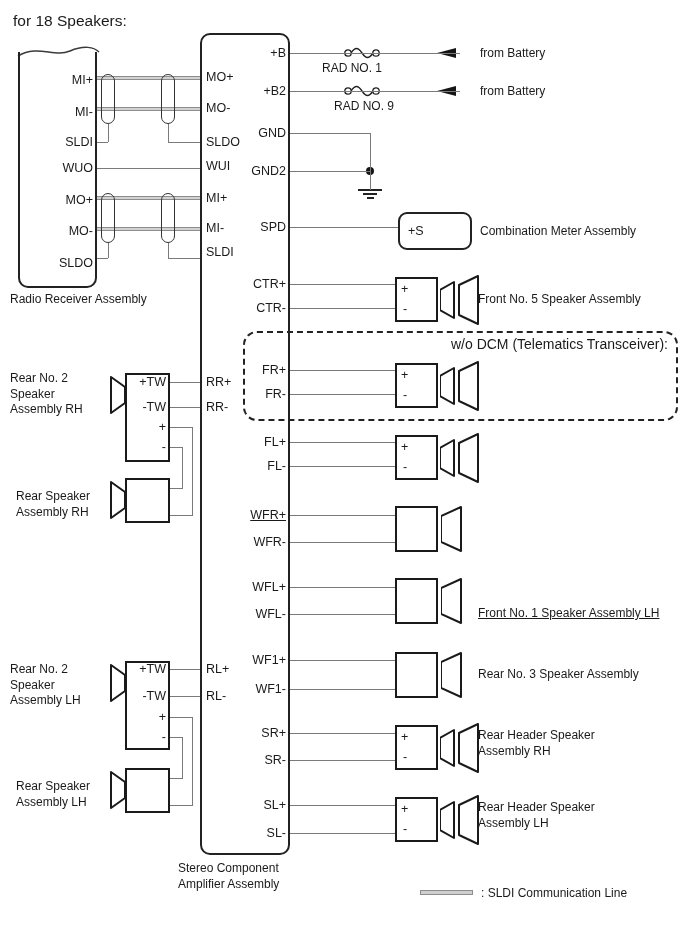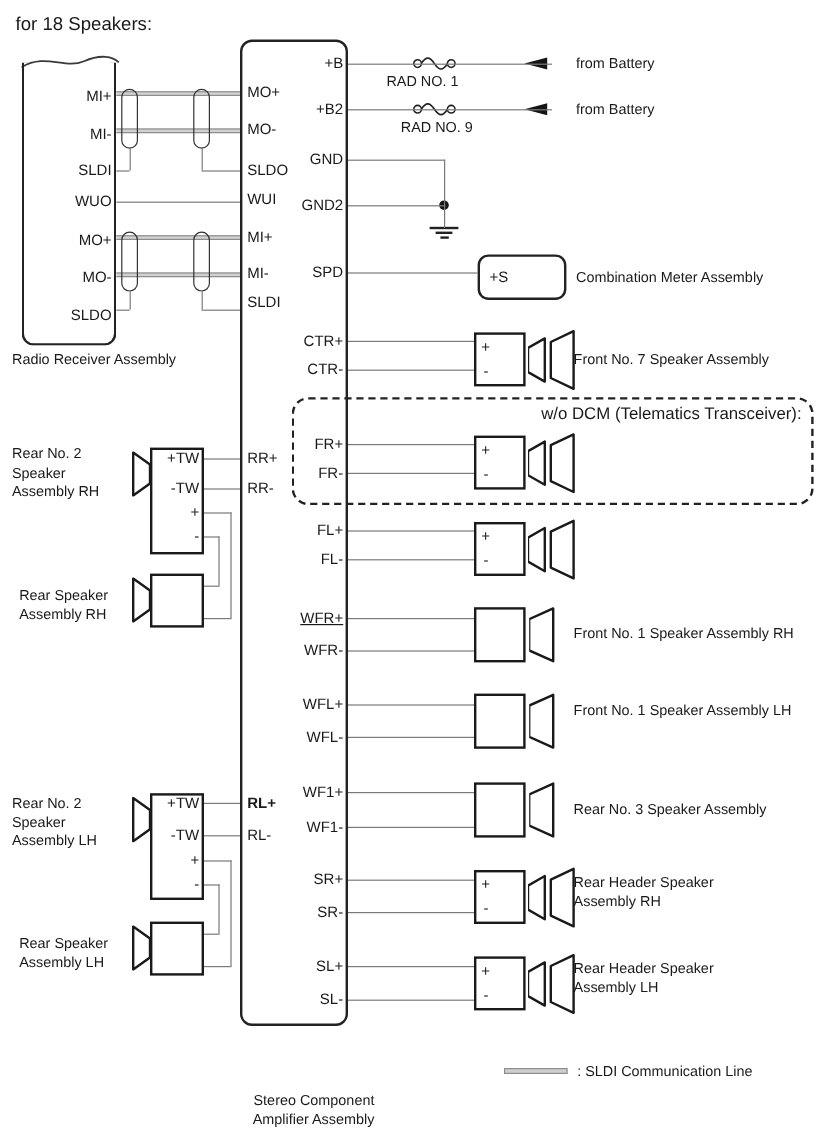--- a/index.html
+++ b/index.html
@@ -37,21 +37,21 @@
 
   <div class="lbl title" style="left:13px;top:13px">for 18 Speakers:</div>
 
   <svg class="wavy" width="88" height="18" style="left:14px;top:42px">
     <path d="M4,14 C24,2 40,16 56,9 C70,3 80,5 85,10"></path>
   </svg>
   <div class="box radio" style="left:18px;top:52px;width:79px;height:236px"></div>
   <div class="lbl" style="left:10px;top:292px">Radio Receiver Assembly</div>
 
   <div class="box" style="left:200px;top:33px;width:90px;height:822px"></div>
-  <div class="lbl" style="left:178px;top:910px;width:134px;text-align:right">Stereo Component
+  <div class="lbl" style="left:178px;top:861px;width:134px;text-align:left">Stereo Component
 Amplifier Assembly</div>
 
   <svg class="fusesvg" width="40" height="16" style="left:342px;top:45px">
     <rect x="3" y="5" width="34" height="6" fill="#fff"></rect>
     <path d="M9,8 C13,2 16,2 20,8 C24,14 27,14 31,8"></path>
     <circle cx="6" cy="8" r="3.2"></circle>
       <circle cx="34" cy="8" r="3.2"></circle>
   </svg>
   <svg class="fusesvg" width="40" height="16" style="left:342px;top:83px">
     <rect x="3" y="5" width="34" height="6" fill="#fff"></rect>
@@ -146,21 +146,21 @@
     <div class="pin r" style="left: 20px; top: 255px; width: 73px;">SLDO</div>
     <div class="pin" style="left: 206px; top: 69px;">MO+</div>
     <div class="pin" style="left: 206px; top: 100px;">MO-</div>
     <div class="pin" style="left: 206px; top: 134px;">SLDO</div>
     <div class="pin" style="left: 206px; top: 158px;">WUI</div>
     <div class="pin" style="left: 206px; top: 190px;">MI+</div>
     <div class="pin" style="left: 206px; top: 220px;">MI-</div>
     <div class="pin" style="left: 206px; top: 244px;">SLDI</div>
     <div class="pin" style="left: 206px; top: 374px;">RR+</div>
     <div class="pin" style="left: 206px; top: 399px;">RR-</div>
-    <div class="pin" style="left: 206px; top: 661px; font-weight: bold;">RL+</div>
+    <div class="pin" style="left: 206px; top: 661px;">RL+</div>
     <div class="pin" style="left: 206px; top: 688px;">RL-</div>
     <div class="pin r" style="left: 208px; top: 45px; width: 78px;">+B</div>
     <div class="pin r" style="left: 208px; top: 83px; width: 78px;">+B2</div>
     <div class="pin r" style="left: 208px; top: 125px; width: 78px;">GND</div>
     <div class="pin r" style="left: 208px; top: 163px; width: 78px;">GND2</div>
     <div class="pin r" style="left: 208px; top: 219px; width: 78px;">SPD</div>
     <div class="pin r" style="left: 208px; top: 276px; width: 78px;">CTR+</div>
     <div class="pin r" style="left: 208px; top: 300px; width: 78px;">CTR-</div>
     <div class="pin r" style="left: 208px; top: 362px; width: 78px;">FR+</div>
     <div class="pin r" style="left: 208px; top: 386px; width: 78px;">FR-</div>
@@ -176,45 +176,44 @@
     <div class="pin r" style="left: 208px; top: 752px; width: 78px;">SR-</div>
     <div class="pin r" style="left: 208px; top: 797px; width: 78px;">SL+</div>
     <div class="pin r" style="left: 208px; top: 825px; width: 78px;">SL-</div>
     <div class="sbox" style="left: 395px; top: 277px; width: 43px; height: 45px;"></div>
     <svg class="horn" width="42" height="56" style="left: 440px; top: 271.5px;">
       <polygon points="0,18 14,10 14,46 0,38"></polygon>
       <polygon points="19,13 38,4 38,52 19,43"></polygon>
     </svg>
     <div class="pin" style="left: 401px; top: 281px;">+</div>
     <div class="pin" style="left: 403px; top: 301px;">-</div>
-    <div class="lbl" style="left: 478px; top: 292px;">Front No. 7 Speaker Assembly</div>
+    <div class="lbl" style="left: 478px; top: 292px;">Front No. 5 Speaker Assembly</div>
     <div class="sbox" style="left: 395px; top: 363px; width: 43px; height: 45px;"></div>
     <svg class="horn" width="42" height="56" style="left: 440px; top: 357.5px;">
       <polygon points="0,18 14,10 14,46 0,38"></polygon>
       <polygon points="19,13 38,4 38,52 19,43"></polygon>
     </svg>
     <div class="pin" style="left: 401px; top: 367px;">+</div>
     <div class="pin" style="left: 403px; top: 387px;">-</div>
     <div class="sbox" style="left: 395px; top: 435px; width: 43px; height: 45px;"></div>
     <svg class="horn" width="42" height="56" style="left: 440px; top: 429.5px;">
       <polygon points="0,18 14,10 14,46 0,38"></polygon>
       <polygon points="19,13 38,4 38,52 19,43"></polygon>
     </svg>
     <div class="pin" style="left: 401px; top: 439px;">+</div>
     <div class="pin" style="left: 403px; top: 459px;">-</div>
     <div class="sbox" style="left: 395px; top: 506px; width: 43px; height: 46px;"></div>
     <svg class="horn" width="24" height="56" style="left: 441px; top: 501px;">
       <polygon points="0,15 20,6 20,50 0,41"></polygon>
     </svg>
-    <div class="lbl" style="left: 478px; top: 521px;">Front No. 1 Speaker Assembly RH</div>
     <div class="sbox" style="left: 395px; top: 578px; width: 43px; height: 46px;"></div>
     <svg class="horn" width="24" height="56" style="left: 441px; top: 573px;">
       <polygon points="0,15 20,6 20,50 0,41"></polygon>
     </svg>
-    <div class="lbl" style="left: 478px; top: 585px;">Front No. 1 Speaker Assembly LH</div>
+    <div class="lbl" style="left: 478px; top: 606px; text-decoration: underline;">Front No. 1 Speaker Assembly LH</div>
     <div class="sbox" style="left: 395px; top: 652px; width: 43px; height: 46px;"></div>
     <svg class="horn" width="24" height="56" style="left: 441px; top: 647px;">
       <polygon points="0,15 20,6 20,50 0,41"></polygon>
     </svg>
     <div class="lbl" style="left: 478px; top: 667px;">Rear No. 3 Speaker Assembly</div>
     <div class="sbox" style="left: 395px; top: 725px; width: 43px; height: 45px;"></div>
     <svg class="horn" width="42" height="56" style="left: 440px; top: 719.5px;">
       <polygon points="0,18 14,10 14,46 0,38"></polygon>
       <polygon points="19,13 38,4 38,52 19,43"></polygon>
     </svg>

